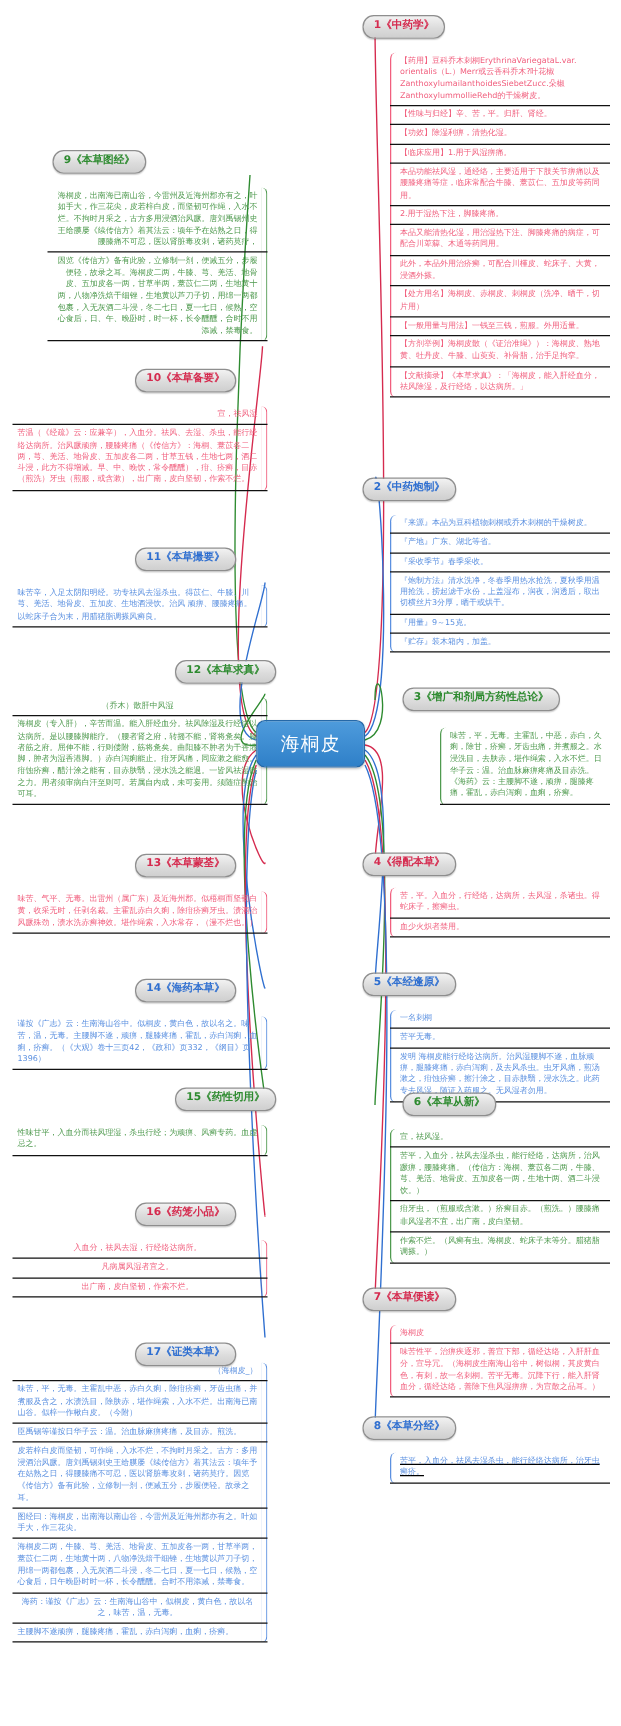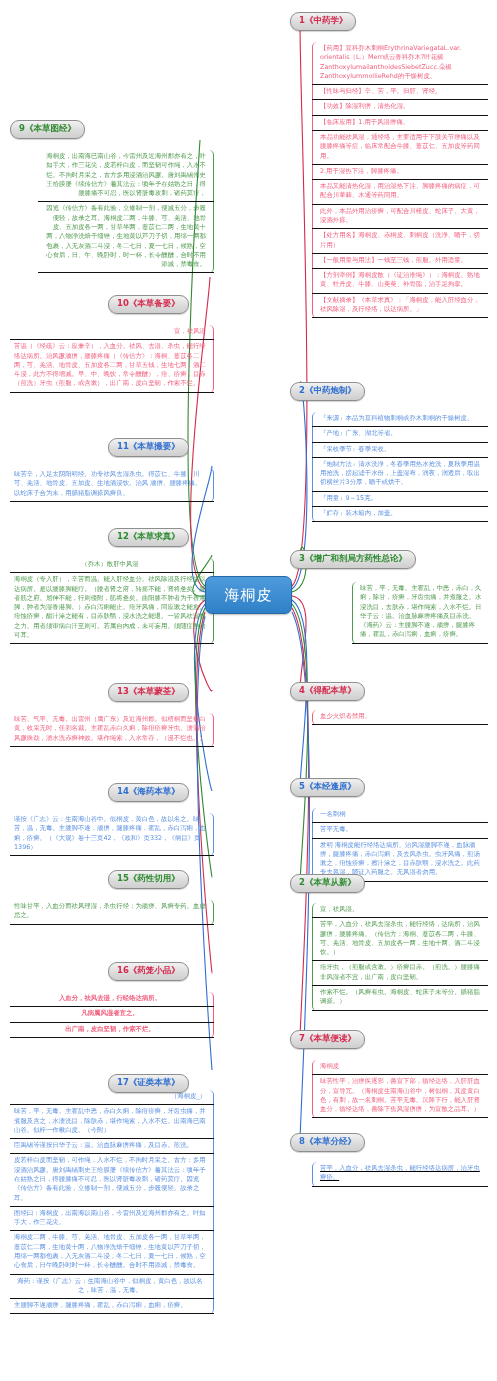--- a/index.html
+++ b/index.html
@@ -28,21 +28,21 @@
     padding: 3px 8px 4px 8px;
     font-size: 8.5px;
     line-height: 1.15;
     white-space: nowrap;
     color: #cc2244;
     box-shadow: 0 1px 1px rgba(0,0,0,.18);
     text-align: center;
     z-index: 5;
     font-weight: bold;
   }
-  .node.c-green  { color: #2e8b30; }
+  .node.c-green  { color: #2e8b30; margin-left: 32px; }
   .node.c-blue   { color: #2f6fd0; }
   .node.c-red    { color: #d52a4e; }
 
   .center-node {
     position: absolute;
     left: 205px; top: 576px;
     width: 87px; height: 38px;
     background: linear-gradient(180deg,#4e9bdc 0%, #2f80c8 100%);
     border: 1px solid #2568a8;
     border-radius: 7px;
@@ -61,21 +61,21 @@
     line-height: 1.45;
     padding: 2px 3px 3px 4px;
     border-bottom: 1px solid #111;
     text-align: left;
   }
   .leaf:last-child { border-bottom: 1px solid #111; }
   .lg-red   .leaf { color: #f15f7e; }
   .lg-green .leaf { color: #4f9a4f; }
   .lg-blue  .leaf { color: #5b90e0; }
   .leafgroup.align-right .leaf { text-align: right; }
-  .leafgroup.align-center .leaf { text-align: center; font-weight: bold; }
+  .leafgroup.align-center .leaf { text-align: center; }
 
   .lbracket {
     position: absolute;
     top: 0; bottom: 0; left: 0;
     width: 5px;
     border-left: 1px solid;
     border-top-left-radius: 5px;
     border-bottom-left-radius: 5px;
   }
   .rbracket {
@@ -161,35 +161,36 @@
   <div class="leafgroup lg-green" style="left:352px; top:582px; width:136px;">
     <div class="lbracket"></div>
     <div class="leaf" style="padding-left:8px">味苦，平，无毒。主霍乱，中恶，赤白，久痢，除甘，疥癣，牙齿虫痛，并煮服之。水浸洗目，去肤赤，堪作绳索，入水不烂。日华子云：温。治血脉麻痹疼痛及目赤洗。《海药》云：主腰脚不遂，顽痹，腿膝疼痛，霍乱，赤白泻痢，血痢，疥癣。</div>
   </div>
 
   <div class="node c-red" style="left:290px; top:682px;">
     <span>4《得配本草》</span>
   </div>
   <div class="leafgroup lg-red" style="left:312px; top:710px; width:176px;">
     <div class="lbracket"></div>
+    <div class="leaf" style="padding-left:8px">苦，平。入血分，行经络，达病所，去风湿，杀诸虫。得蛇床子，擦癣虫。</div>
     <div class="leaf" style="padding-left:8px">血少火炽者禁用。</div>
   </div>
 
   <div class="node c-blue" style="left:290px; top:778px;">
     <span>5《本经逢原》</span>
   </div>
   <div class="leafgroup lg-blue" style="left:312px; top:808px; width:176px;">
     <div class="lbracket"></div>
     <div class="leaf" style="padding-left:8px">一名刺桐</div>
     <div class="leaf" style="padding-left:8px">苦平无毒。</div>
     <div class="leaf" style="padding-left:8px">发明 海桐皮能行经络达病所。治风湿腰脚不遂，血脉顽痹，腿膝疼痛，赤白泻痢，及去风杀虫。虫牙风痛，煎汤漱之，疳蚀疥癣，擦汁涂之，目赤肤翳，浸水洗之。此药专去风湿，随证入药服之。无风湿者勿用。</div>
   </div>
 
   <div class="node c-green" style="left:290px; top:874px;">
-    <span>2《本草从新》</span>
+    <span>6《本草从新》</span>
   </div>
   <div class="leafgroup lg-green" style="left:312px; top:903px; width:176px;">
     <div class="lbracket"></div>
     <div class="leaf" style="padding-left:8px">宣，祛风湿。</div>
     <div class="leaf" style="padding-left:8px">苦平，入血分，祛风去湿杀虫，能行经络，达病所，治风蹶痹，腰膝疼痛。（传信方：海桐、薏苡各二两，牛膝、芎、羌活、地骨皮、五加皮各一两，生地十两、酒二斗浸饮。）</div>
     <div class="leaf" style="padding-left:8px">疳牙虫，（煎服或含漱。）疥癣目赤。（煎洗。）腰膝痛非风湿者不宜，出广南，皮白坚韧。</div>
     <div class="leaf" style="padding-left:8px">作索不烂。（风癣有虫。海桐皮、蛇床子末等分。腊猪脂调搽。）</div>
   </div>
 
   <div class="node c-red" style="left:290px; top:1030px;">

